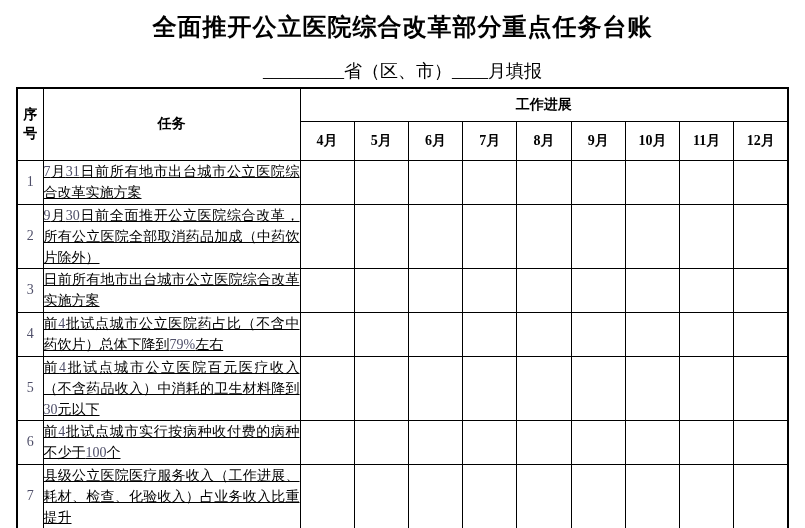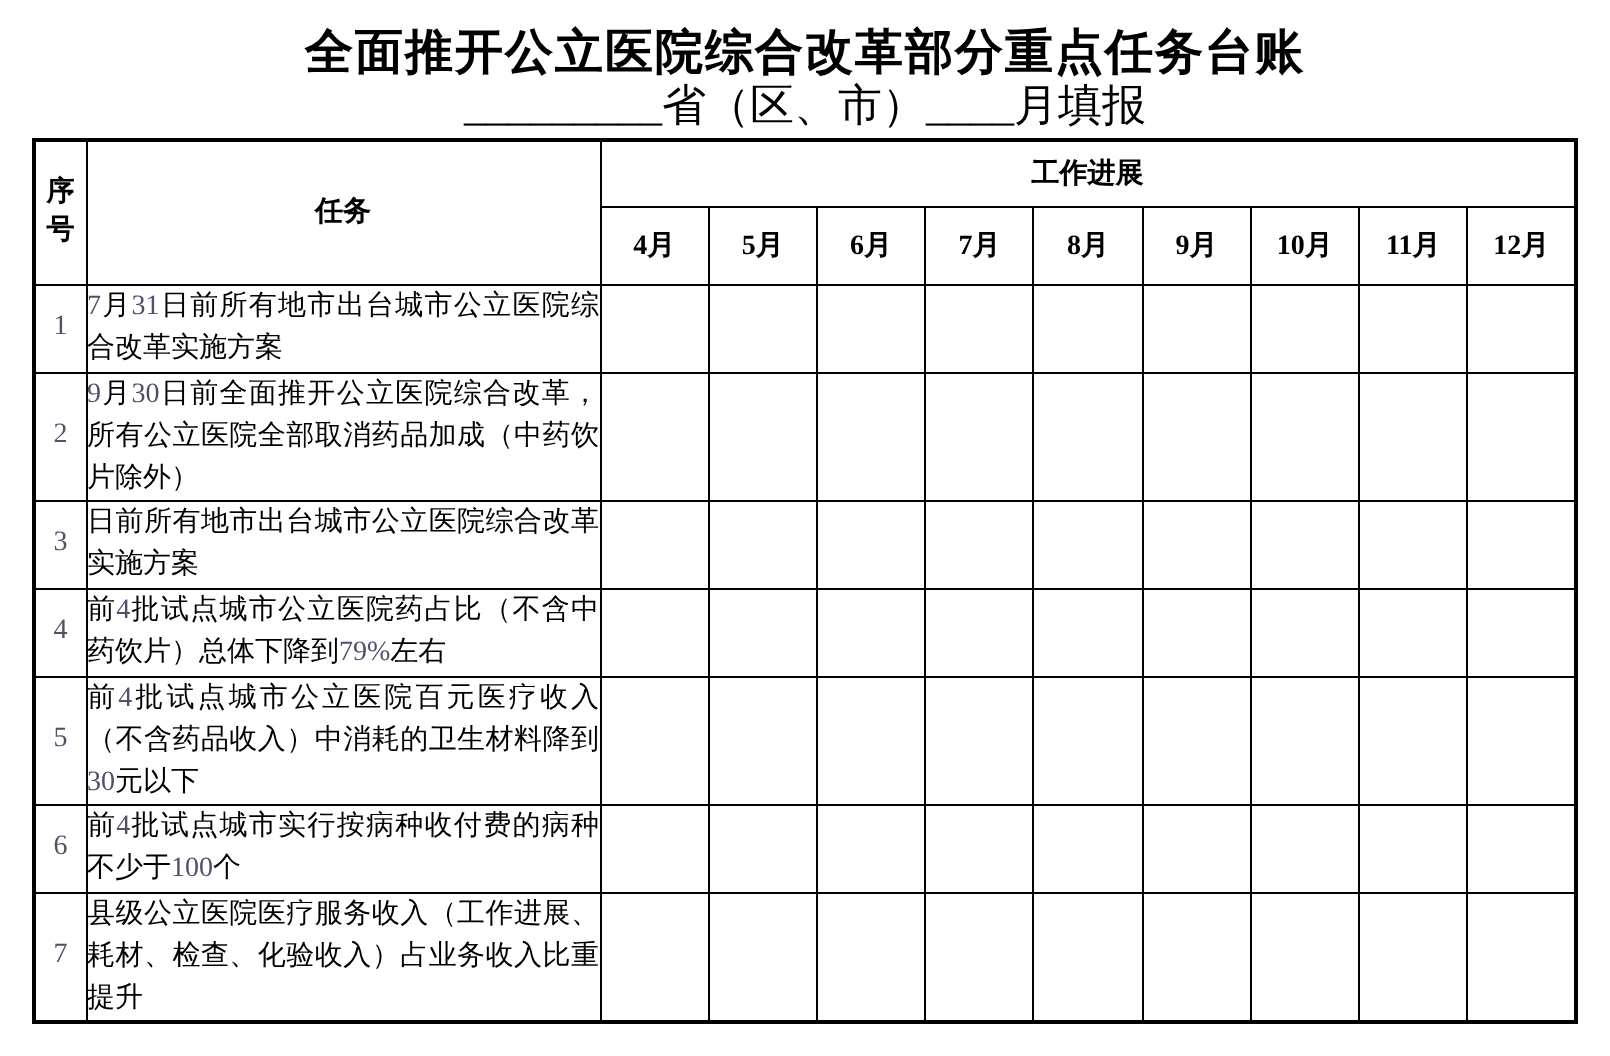--- a/index.html
+++ b/index.html
@@ -9,25 +9,25 @@
     color:#000;
     -webkit-font-smoothing:antialiased;
   }
   .page{padding:10px 16px 0 16px;}
   .doc-title{
     text-align:center;
     font-size:24px;
     font-weight:bold;
     letter-spacing:1px;
     line-height:30px;
-    margin:2px 0 0 0;
+    margin:2px 0 18px 0;
   }
   .doc-subtitle{
     text-align:center;
-    font-size:22px;
+    font-size:18px;
     line-height:22px;
     margin-bottom:5px;
   }
   table.ledger{
     border-collapse:collapse;
     table-layout:fixed;
     width:773px;
     border:2px solid #000;
     padding-left:29px;
   }
@@ -47,20 +47,21 @@
     padding:0 5px;
   }
   td.no-cell{
     text-align:center;
   }
   td.task-cell{
     text-align:justify;
     text-justify:inter-character;
     line-height:21px;
     padding:1px 5px 1px 4px;
+    text-decoration:underline;
   }
   td.blank-cell{background:#fff;}
   tr.r2l{height:44px;}
   tr.r3l{height:64px;}
   
   .serif-nums .num{font-family:"Liberation Serif","DejaVu Serif",serif;}
   td.task-cell .num, td.no-cell .num{color:#50506a;}
 </style>
 </head>
 <body>

